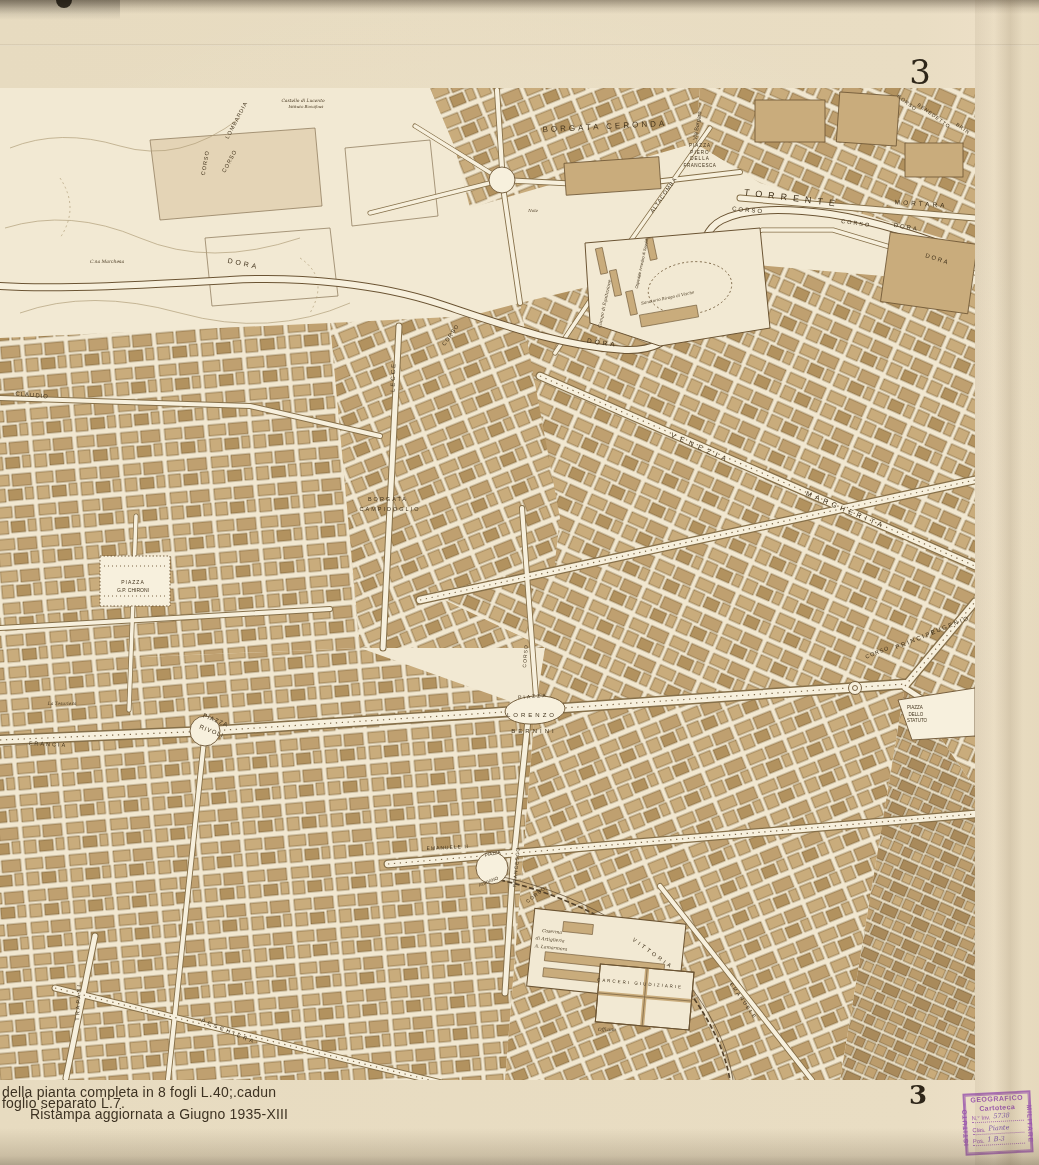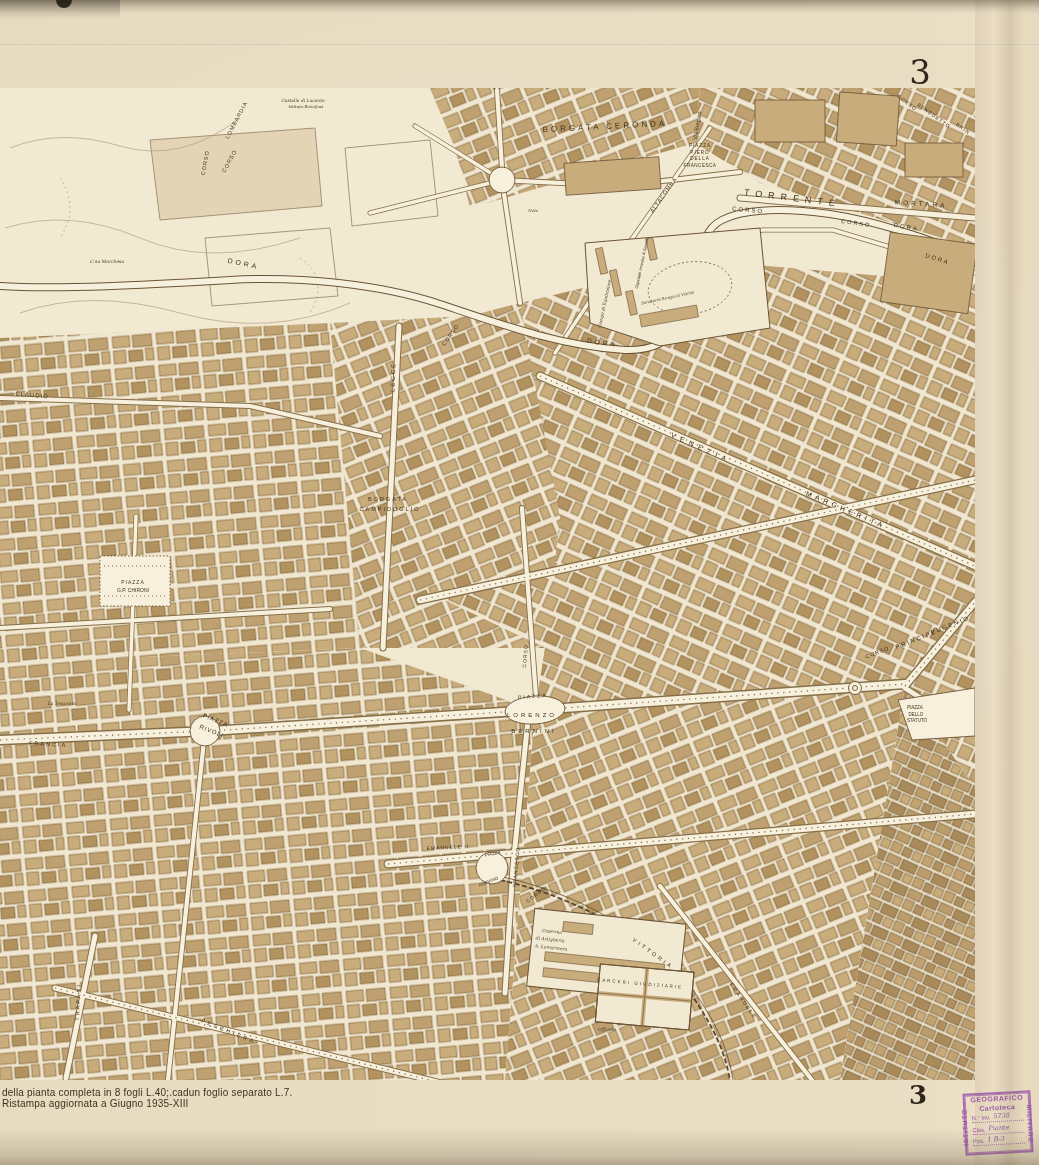--- a/index.html
+++ b/index.html
@@ -23,22 +23,22 @@
     background:linear-gradient(90deg,rgba(120,100,70,.10),rgba(0,0,0,0) 30%,rgba(120,100,70,.16) 55%,rgba(0,0,0,0) 75%);}
   .edge-bottom{position:absolute;left:0;top:1128px;width:1039px;height:37px;
     background:linear-gradient(180deg,rgba(0,0,0,0),rgba(100,84,60,.22) 75%,rgba(70,58,40,.35));}
   
   .sheet-no{position:absolute;color:#2e2619;font-family:"DejaVu Serif",serif;
     text-align:center;}
   .sheet-no.top{left:900px;top:52px;width:40px;font-size:34px;}
   .sheet-no.bottom{left:898px;top:1080px;width:40px;font-size:26px;font-weight:bold;}
   
   .imprint{position:absolute;left:2px;top:1087px;width:300px;color:#3d3222;
-    font-size:10px;letter-spacing:.2px;line-height:11px;}
-  .imprint .l2{}
+    font-size:14px;letter-spacing:.2px;line-height:11px;}
+  .imprint .l2{margin-left:28px;}
   
   .map-area{position:absolute;left:0;top:88px;width:975px;height:992px;background:#f2e9d3;}
   .map-area svg{display:block;}
   text.map-label{fill:#42331c;font-family:"Liberation Sans",sans-serif;text-anchor:middle;}
   text.map-label.it{font-family:"DejaVu Serif",serif;font-style:italic;fill:#4a3a22;}
   
   .stamp{position:absolute;left:964px;top:1092px;width:68px;height:62px;transform:rotate(-3deg);
     color:#9b59ad;}
   .stamp .box{position:absolute;inset:0;border:2px solid rgba(155,89,173,.85);}
   .stamp .box2{position:absolute;inset:2px;border:1px solid rgba(155,89,173,.7);}

